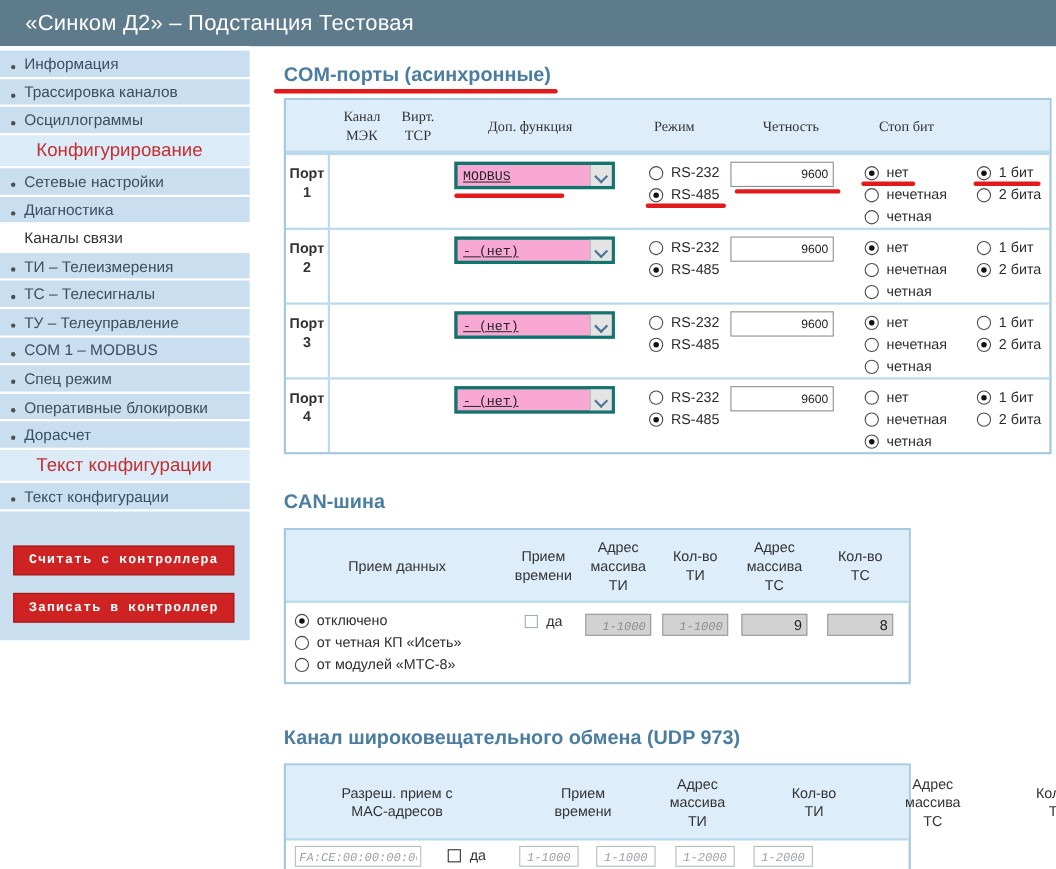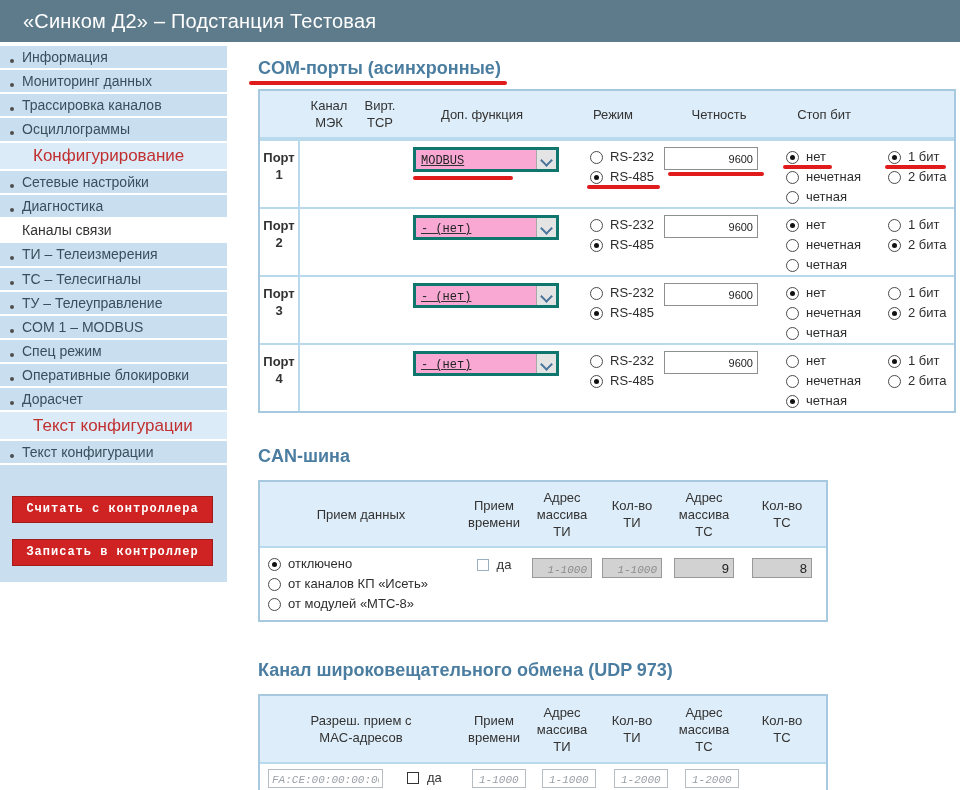--- a/index.html
+++ b/index.html
@@ -35,23 +35,23 @@
   .t2 { margin:33px 0 13px 0; }
   .t3 { margin:38px 0 13px 0; }
   .ann-title::after { content:""; position:absolute; left:-9px; right:-6px; bottom:-6px;
     height:4px; background:#e11b1b; border-radius:2px; }
 
   
   .tbl { border:2px solid #a6c9e0; background:#fff; }
   .com-tbl { width:698px; }
   .sm-tbl { width:570px; }
   .thead { background:#ddedf9; border-bottom:2px solid #b9d9ec; font-size:13px; color:#333; }
-  .com-head { display:grid; grid-template-columns:40px 58px 44px 160px 102px 110px 100px 80px; min-height:48px; }
+  .com-head { display:grid; grid-template-columns:40px 58px 44px 160px 102px 110px 100px 80px; min-height:48px;font-family:Liberation Serif, serif; }
   .sm-head { display:grid; grid-template-columns:202px 64px 72px 68px 76px 80px; min-height:66px; }
-  .udp-head { min-height:68px; }
+  .udp-head { min-height:68px;gap:36px; }
   .hcell { display:flex; align-items:center; justify-content:center; text-align:center;
     padding:6px 2px; line-height:17px; }
   .pre { white-space:pre-line; }
 
   .port-row { display:grid; grid-template-columns:40px 1fr; border-top:2px solid #b9d9ec; }
   .port-row:first-of-type { border-top:none; }
   .port-label { border-right:2px solid #b9d9ec; text-align:center; font-weight:bold;
     font-size:13px; padding-top:8px; line-height:17px; }
   .port-content { display:grid; grid-template-columns:58px 44px 160px 102px 110px 100px 80px;
     padding:6px 0 0 0; min-height:64px; }
@@ -114,21 +114,20 @@
 <body>
 
 <div class="topbar">
   <span>«Синком Д2» – Подстанция Тестовая</span>
 </div>
 
 <div class="layout">
 
   <aside class="sidebar">
     <div class="sitem">Информация</div>
-    <div class="sitem">Мониторинг данных</div>
     <div class="sitem">Трассировка каналов</div>
     <div class="sitem">Осциллограммы</div>
     <div class="shead">Конфигурирование</div>
     <div class="sitem">Сетевые настройки</div>
     <div class="sitem">Диагностика</div>
     <div class="sitem active">Каналы связи</div>
     <div class="sitem">ТИ – Телеизмерения</div>
     <div class="sitem">ТС – Телесигналы</div>
     <div class="sitem">ТУ – Телеуправление</div>
     <div class="sitem">COM 1 – MODBUS</div>
@@ -414,21 +413,21 @@
 ТС</div>
       </div>
       <div class="can-body">
         <div class="can-radios">
           <div class="rline">
             <span class="radio on"></span>
             <span class="rlabel">отключено</span>
           </div>
           <div class="rline">
             <span class="radio"></span>
-            <span class="rlabel">от каналов КП «Исеть»</span>
+            <span class="rlabel">от четная КП «Исеть»</span>
           </div>
           <div class="rline">
             <span class="radio"></span>
             <span class="rlabel">от модулей «МТС-8»</span>
           </div>
         </div>
         <div class="can-cb">
           <div class="cbline">
             <span class="cb cb-light"></span>
             <span>да</span>

